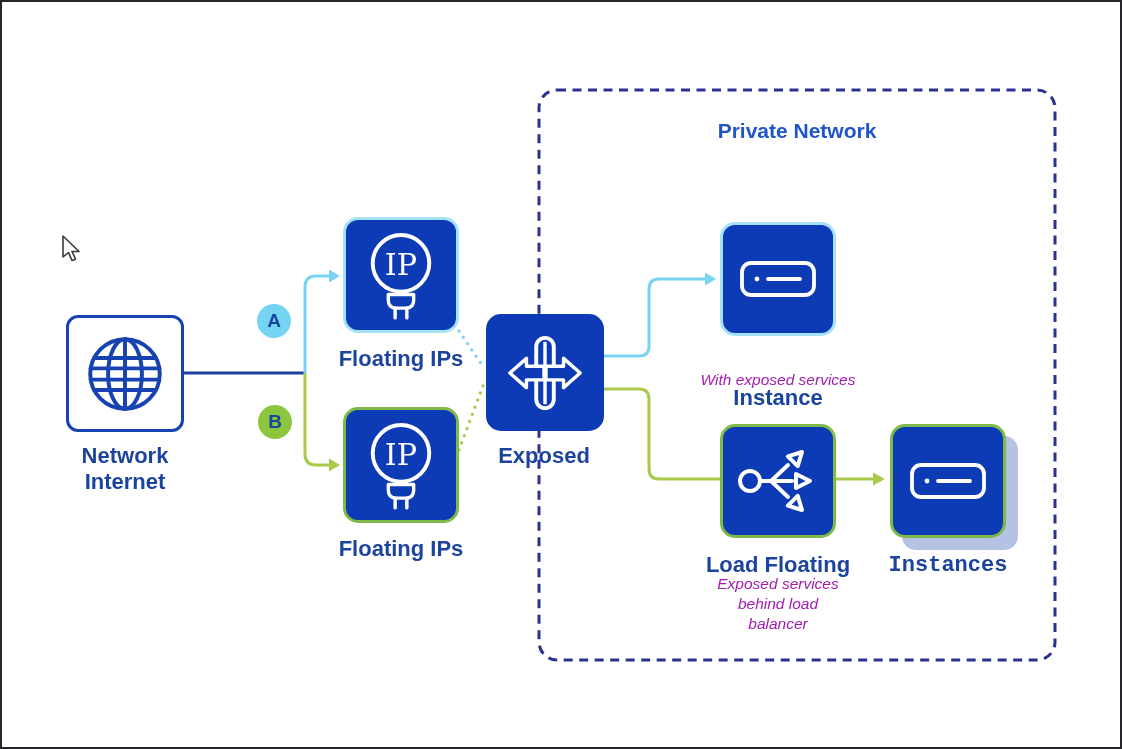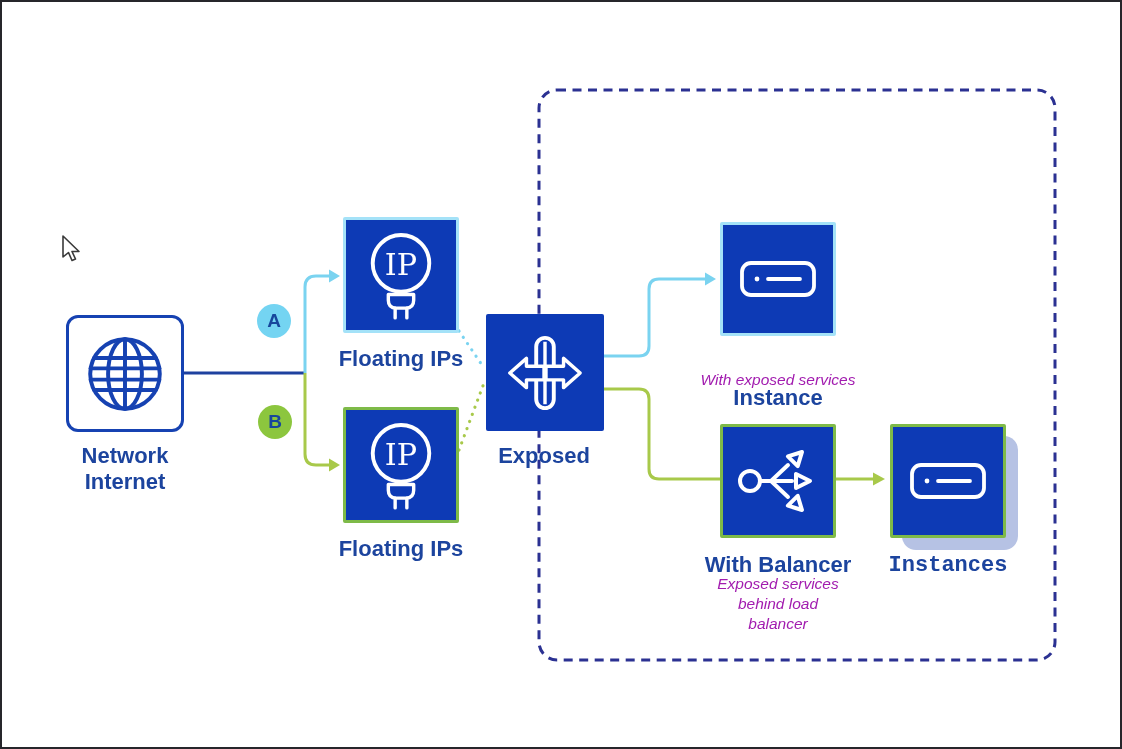--- a/index.html
+++ b/index.html
@@ -3,21 +3,21 @@
 <meta charset="utf-8">
 <style>
   html,body{margin:0;padding:0;background:#ffffff;}
   .canvas{
     position:relative;width:1122px;height:749px;box-sizing:border-box;
     background:#ffffff;border:2px solid #26262b;overflow:hidden;
     font-family:"Liberation Sans",sans-serif;
   }
   .layer{position:absolute;left:0;top:0;width:1122px;height:749px;}
   svg.connectors{z-index:1;}
-  .node-box{position:absolute;z-index:2;border-radius:2px;display:flex;align-items:center;justify-content:center;box-sizing:border-box;}
+  .node-box{position:absolute;z-index:2;border-radius:15px;display:flex;align-items:center;justify-content:center;box-sizing:border-box;}
   .blue-fill{background:#0d3ab5;}
   .white-fill{background:#ffffff;border:3px solid #1642b2;border-radius:12px;}
   .cyan-glow{border:3px solid #a4e2f8;}
   .green-glow{border:3px solid #7eba48;}
   .shadow-box{position:absolute;z-index:2;border-radius:14px;background:#b6c2e4;}
   .badge{position:absolute;z-index:3;width:34px;height:34px;border-radius:50%;
     display:flex;align-items:center;justify-content:center;
     font-weight:bold;font-size:19px;color:#17479c;}
   .badge-a{background:#74d4f2;}
   .badge-b{background:#8cc63e;}
@@ -95,20 +95,21 @@
   <div class="node-box blue-fill" style="left:484px;top:312px;width:118px;height:117px;">
     <svg width="82" height="82" viewBox="0 0 84 84">
       <rect x="33" y="6" width="18" height="72" rx="9" fill="none" stroke="#ffffff" stroke-width="4"></rect>
       <line x1="42" y1="10" x2="42" y2="74" stroke="#ffffff" stroke-width="3.5"></line>
       <polygon points="6,42 23,27 23,35 41,35 41,49 23,49 23,57" fill="#0d3ab5" stroke="#ffffff" stroke-width="3.5" stroke-linejoin="round"></polygon>
       <polygon points="78,42 61,27 61,35 43,35 43,49 61,49 61,57" fill="#0d3ab5" stroke="#ffffff" stroke-width="3.5" stroke-linejoin="round"></polygon>
     </svg>
   </div>
   <div class="lbl" style="left:467px;top:441px;width:150px;">Exposed</div>
 
+  <div class="net-title" style="left:645px;top:117px;width:300px;">Private Network</div>
 
   <div class="node-box blue-fill cyan-glow" style="left:718px;top:220px;width:116px;height:114px;">
     <svg width="80" height="48" viewBox="0 0 80 48">
       <rect x="4" y="8" width="72" height="32" rx="9" fill="none" stroke="#ffffff" stroke-width="3.8"></rect>
       <circle cx="19" cy="24" r="2.4" fill="#ffffff"></circle>
       <line x1="30" y1="24" x2="62" y2="24" stroke="#ffffff" stroke-width="3.8" stroke-linecap="round"></line>
     </svg>
   </div>
   <div class="lbl" style="left:701px;top:347px;width:150px;margin-top:36px;">Instance</div>
   <div class="sub" style="left:676px;top:368px;width:200px;">With exposed services</div>
@@ -117,21 +118,21 @@
     <svg width="84" height="76" viewBox="0 0 84 76" fill="none" stroke="#ffffff" stroke-width="4" stroke-linecap="round" stroke-linejoin="round">
       <circle cx="14" cy="38" r="10"></circle>
       <line x1="24.5" y1="38" x2="56" y2="38"></line>
       <line x1="35" y1="38" x2="52" y2="22"></line>
       <line x1="35" y1="38" x2="52" y2="54"></line>
       <polygon points="60,31 60,45 74,38"></polygon>
       <polygon points="66,9 61.7,23.1 51.9,13.3"></polygon>
       <polygon points="66,67 61.7,52.9 51.9,62.7"></polygon>
     </svg>
   </div>
-  <div class="lbl" style="left:701px;top:550px;width:150px;">With Balancer</div>
+  <div class="lbl" style="left:701px;top:550px;width:150px;">Load Floating</div>
   <div class="sub" style="left:711px;top:572px;width:130px;font-style:italic;">Exposed services behind load balancer</div>
 
   <div class="shadow-box" style="left:900px;top:434px;width:116px;height:114px;"></div>
   <div class="node-box blue-fill green-glow" style="left:888px;top:422px;width:116px;height:114px;">
     <svg width="80" height="48" viewBox="0 0 80 48">
       <rect x="4" y="8" width="72" height="32" rx="9" fill="none" stroke="#ffffff" stroke-width="3.8"></rect>
       <circle cx="19" cy="24" r="2.4" fill="#ffffff"></circle>
       <line x1="30" y1="24" x2="62" y2="24" stroke="#ffffff" stroke-width="3.8" stroke-linecap="round"></line>
     </svg>
   </div>

